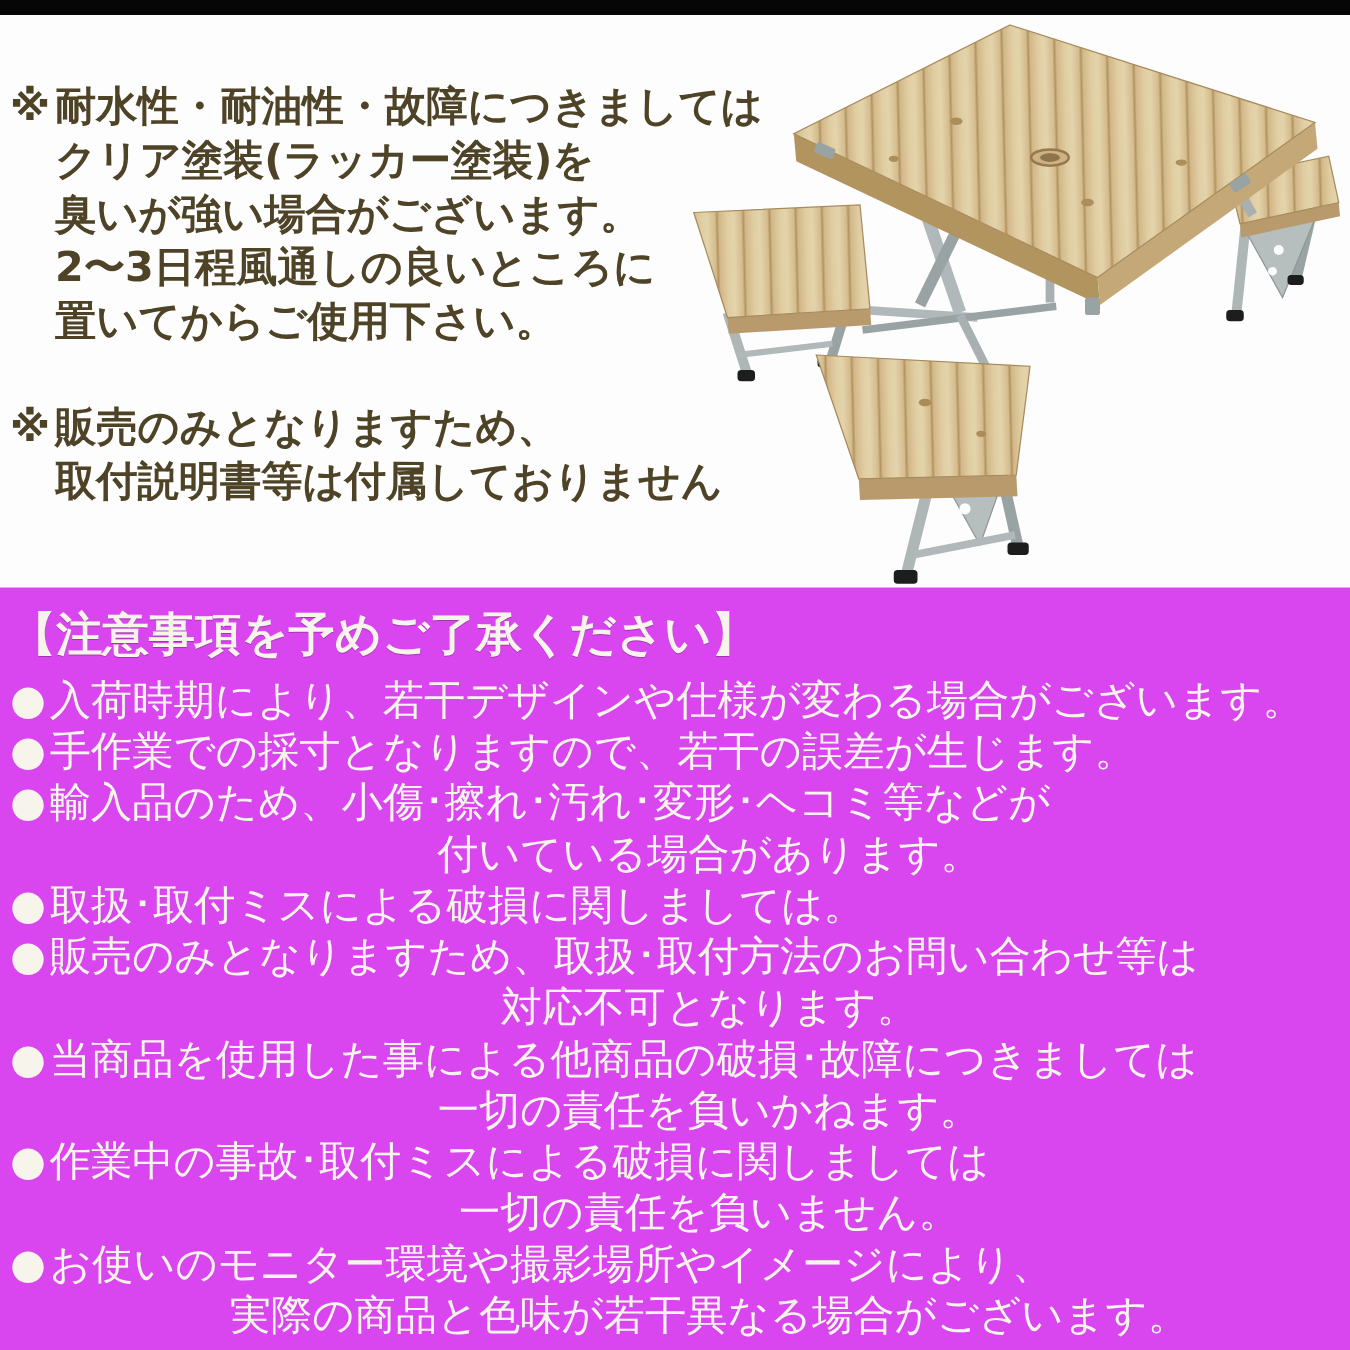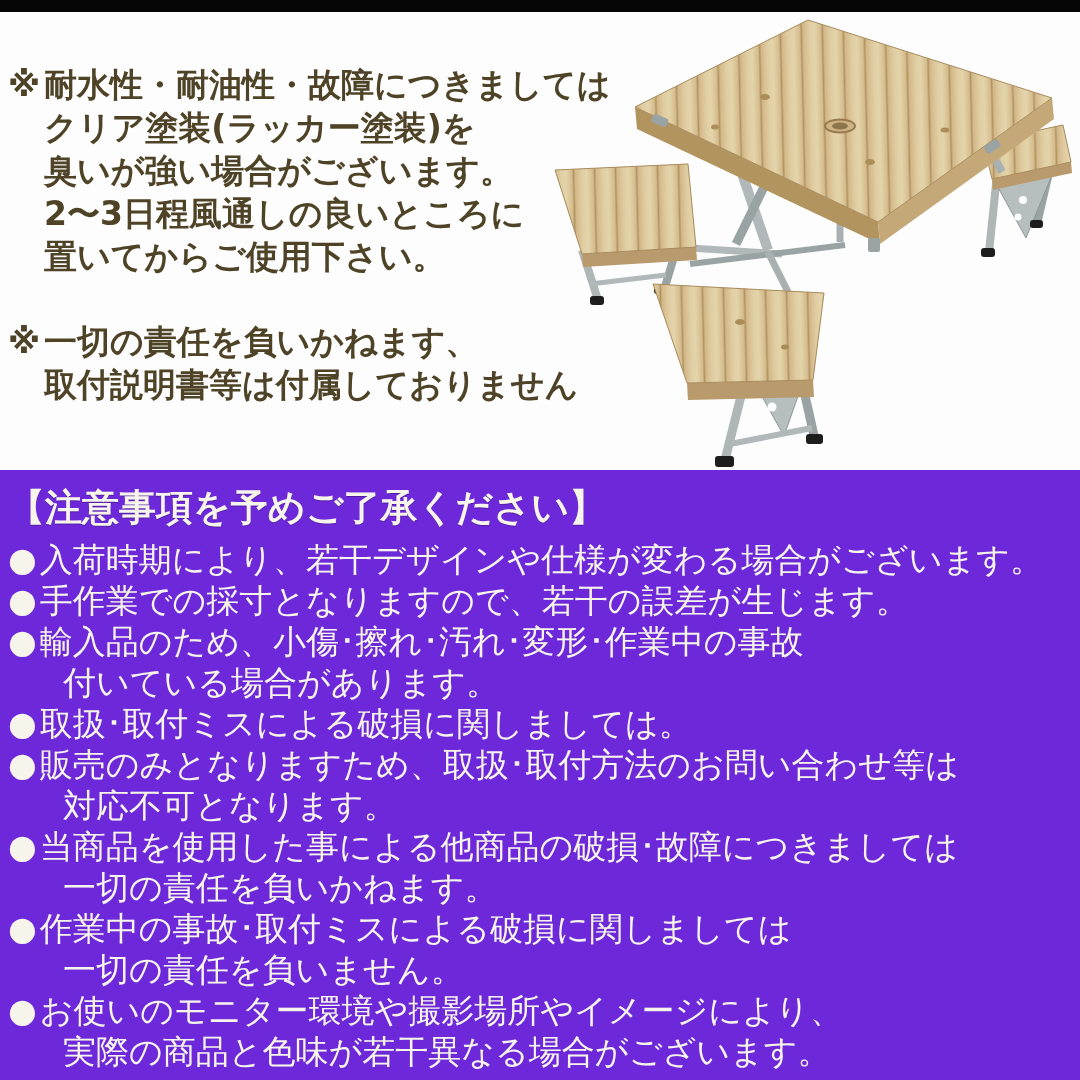--- a/index.html
+++ b/index.html
@@ -17,32 +17,32 @@
   }
   .nline{position:relative;padding-left:36px;}
   .marker{position:absolute;left:0;top:0;}
 
   
   .photo{position:absolute;left:540px;top:12px;width:540px;height:458px;z-index:1;}
 
   
   .panel{
     position:absolute;left:0;top:470px;width:1080px;height:610px;
-    background:#6d28d9;color:#f7f4ec;box-sizing:border-box;
+    background:#d946ef;color:#f7f4ec;box-sizing:border-box;
     padding:16px 8px 0 8px;z-index:2;
   }
   .panel-title{
     font-size:37px;font-weight:bold;line-height:44px;white-space:nowrap;
     text-shadow:0 1px 0 rgba(0,0,0,.25);
   }
   .plist{margin-top:9px;font-size:33px;line-height:41px;}
   .pline{white-space:nowrap;}
   .pline.first{display:flex;align-items:flex-start;}
   .bullet{margin-right:3px;flex:0 0 auto;}
-  .pline.cont{padding-left:55px;}
+  .pline.cont{padding-left:55px;text-align:center;}
 </style>
 </head>
 <body>
 
 <div class="canvas">
 
   <div class="topbar"></div>
 
   <svg class="photo" viewBox="0 0 540 458" xmlns="http://www.w3.org/2000/svg">
     <defs>
@@ -131,21 +131,21 @@
     </div>
     <div class="nline">クリア塗装(ラッカー塗装)を</div>
     <div class="nline">臭いが強い場合がございます。</div>
     <div class="nline">2〜3日程風通しの良いところに</div>
     <div class="nline">置いてからご使用下さい。</div>
   </div>
 
   <div class="note" style="top:320px">
     <div class="nline first">
       <span class="marker">※</span>
-      <span>一切の責任を負いかねます、</span>
+      <span>販売のみとなりますため、</span>
     </div>
     <div class="nline">取付説明書等は付属しておりません</div>
   </div>
 
   <div class="panel">
     <div class="panel-title">【注意事項を予めご了承ください】</div>
     <div class="plist">
 
       <div class="pitem">
         <div class="pline first">
@@ -157,21 +157,21 @@
       <div class="pitem">
         <div class="pline first">
           <span class="bullet">●</span>
           <span>手作業での採寸となりますので、若干の誤差が生じます。</span>
         </div>
       </div>
 
       <div class="pitem">
         <div class="pline first">
           <span class="bullet">●</span>
-          <span>輸入品のため、小傷･擦れ･汚れ･変形･作業中の事故</span>
+          <span>輸入品のため、小傷･擦れ･汚れ･変形･ヘコミ等などが</span>
         </div>
         <div class="pline cont">付いている場合があります。</div>
       </div>
 
       <div class="pitem">
         <div class="pline first">
           <span class="bullet">●</span>
           <span>取扱･取付ミスによる破損に関しましては。</span>
         </div>
       </div>

